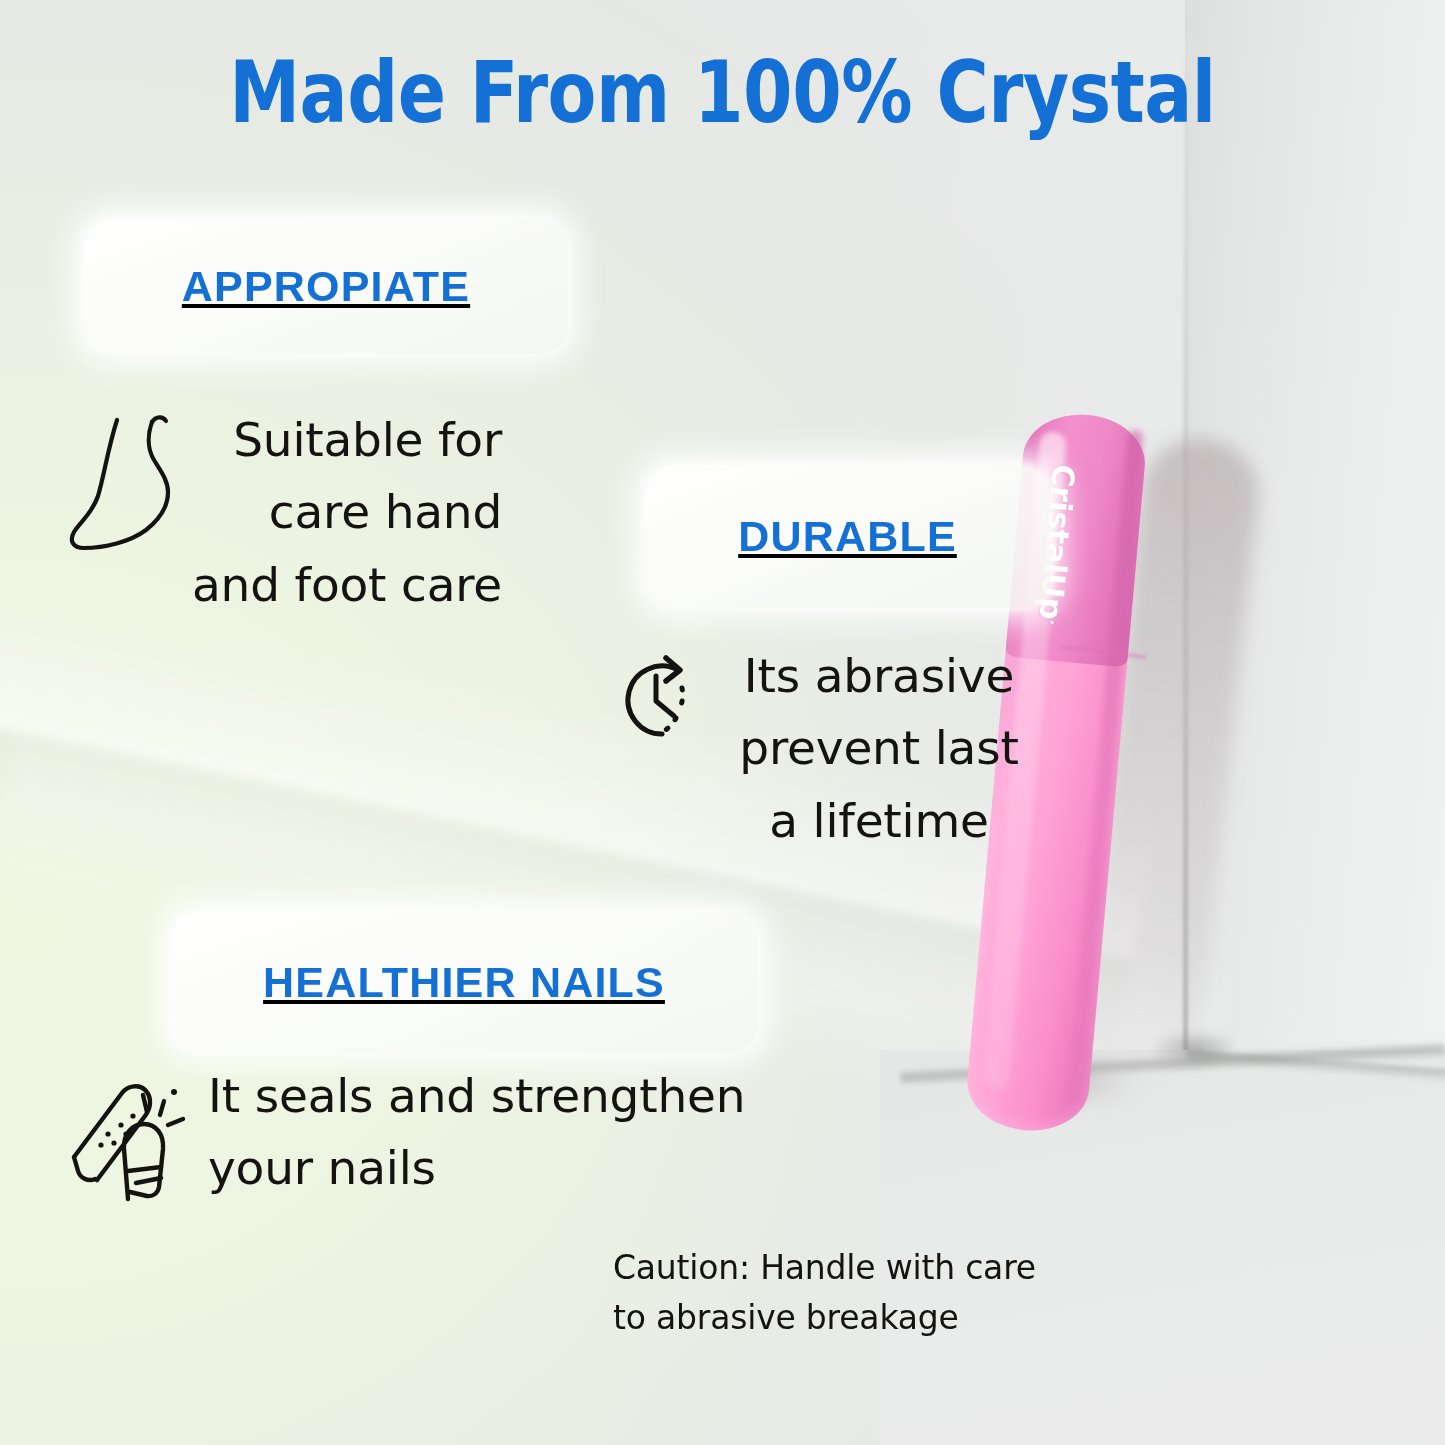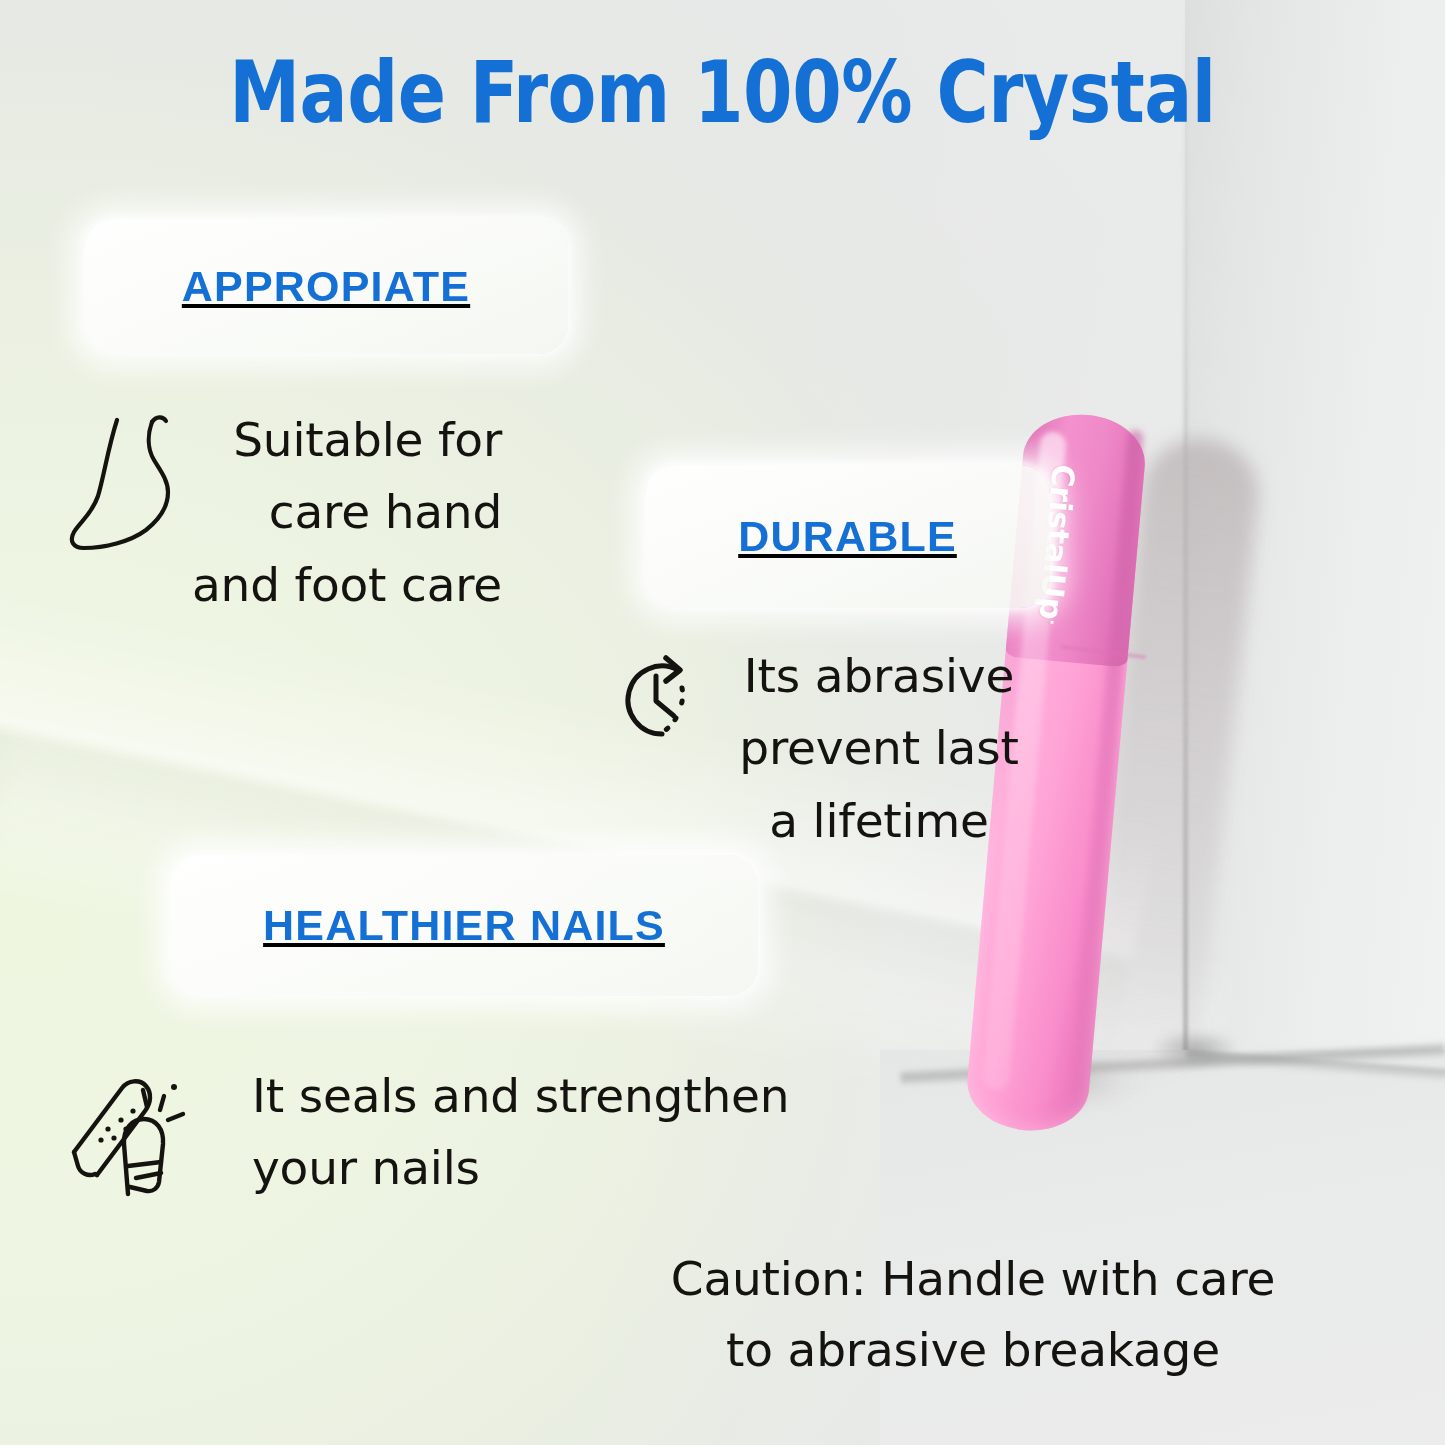--- a/index.html
+++ b/index.html
@@ -144,21 +144,21 @@
   }
   .badge-label {
     color: #1470d5;
     font-weight: 700;
     font-size: 43px;
     letter-spacing: 1.2px;
     font-family: "Liberation Sans", sans-serif;
   }
   #badge-appropriate { left: 84px; top: 219px; width: 484px; height: 135px; }
   #badge-durable     { left: 645px; top: 465px; width: 405px; height: 143px; }
-  #badge-healthier   { left: 170px; top: 855px; width: 588px; height: 141px; }
+  #badge-healthier   { left: 170px; top: 912px; width: 588px; height: 141px; }
 
   
   .feature { position: absolute; }
   .feature-text {
     color: #15130f;
     font-size: 47px;
     line-height: 1.54;
     font-family: "DejaVu Sans", "Liberation Sans", sans-serif;
     font-weight: 400;
     letter-spacing: -0.2px;
@@ -168,32 +168,32 @@
   #feature-appropiate .feature-row { display: flex; align-items: flex-start; text-align: right; }
   #feature-appropiate .icon-wrap { width: 120px; flex: 0 0 120px; padding-top: 10px; }
   #feature-appropiate .feature-text { padding-left: 8px; }
 
   #feature-durable { left: 604px; top: 640px; width: 460px; }
   #feature-durable .feature-row { display: flex; align-items: flex-start; }
   #feature-durable .icon-wrap { width: 110px; flex: 0 0 110px; padding-top: 8px; }
   #feature-durable .feature-text { text-align: center; width: 330px; }
 
   #feature-healthier { left: 64px; top: 1060px; width: 780px; }
-  #feature-healthier .feature-row { display: flex; align-items: flex-start; gap: 44px; }
+  #feature-healthier .feature-row { display: flex; align-items: flex-end; }
   #feature-healthier .icon-wrap { width: 140px; flex: 0 0 140px; padding-top: 14px; }
   #feature-healthier .feature-text { padding-left: 4px; }
 
   .caution {
     position: absolute;
     right: 112px;
     top: 1243px;
     width: 720px;
-    text-align: center;
+    text-align: left;
     color: #15130f;
-    font-size: 47px;
+    font-size: 33px;
     line-height: 1.52;
     font-family: "DejaVu Sans", "Liberation Sans", sans-serif;
     letter-spacing: -0.2px;
   }
 
   
   #product { position: absolute; left: 0; top: 0; width: 1445px; height: 1445px; pointer-events: none; }
   .file-shadow {
     position: absolute;
     left: 1148px;

